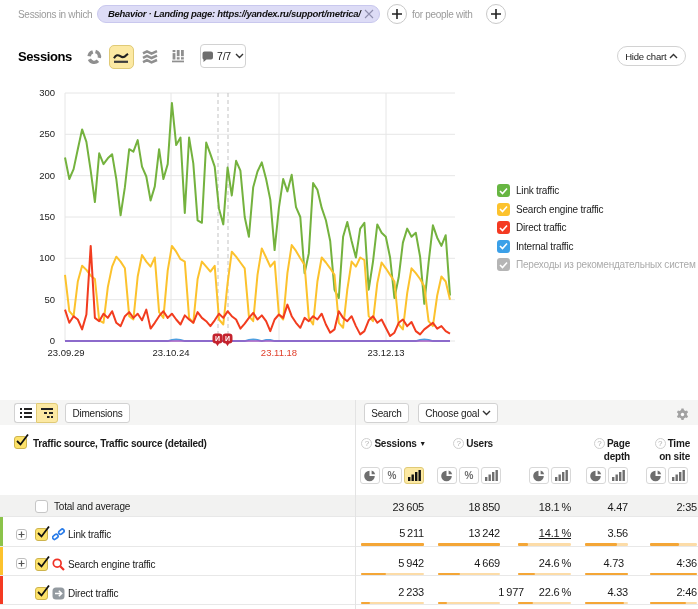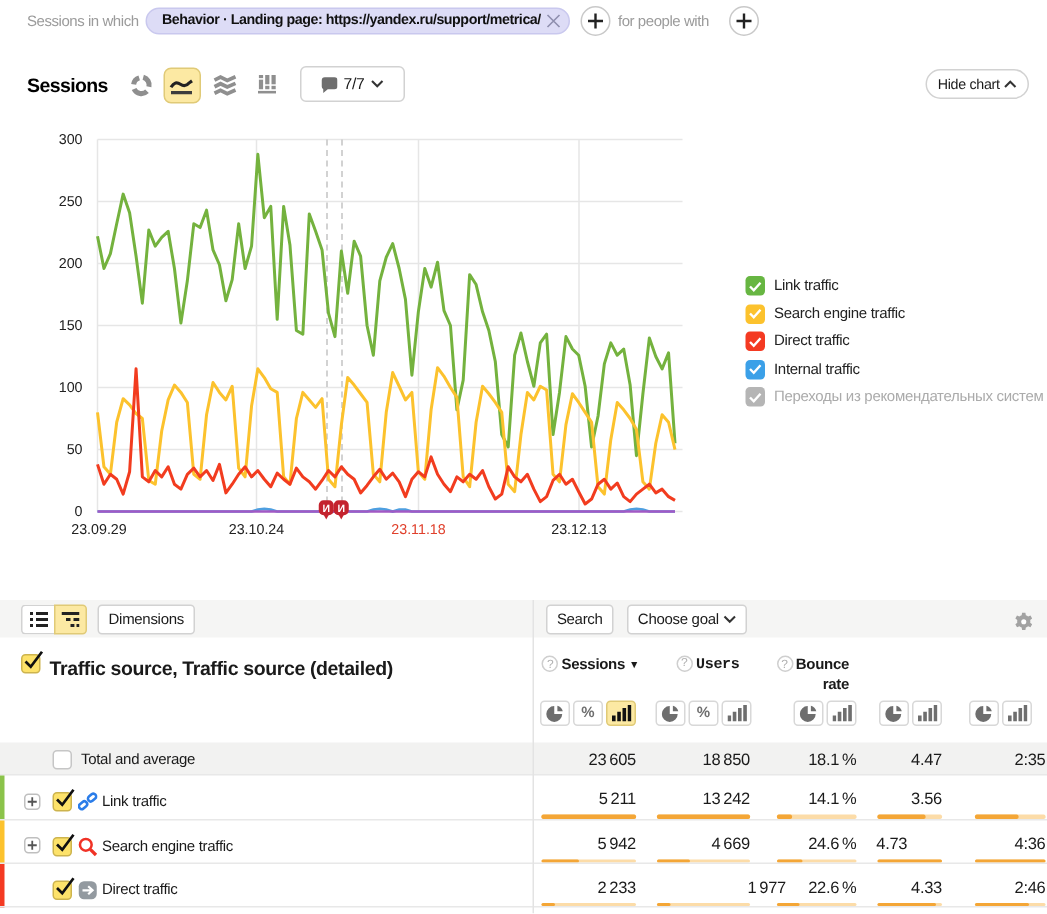--- a/index.html
+++ b/index.html
@@ -16,21 +16,21 @@
 .qm{display:inline-block;width:11px;height:11px;border:1px solid #cfcfcf;border-radius:50%;color:#b0b0b0;font-size:8px;line-height:10px;text-align:center;font-weight:normal;vertical-align:1px;margin-right:2px;letter-spacing:0;}
 .sbtn{position:absolute;width:20px;height:17px;background:#fff;border:1px solid #d8d8d8;border-radius:3px;display:flex;align-items:center;justify-content:center;}
 .sbtn.sel{background:#fce9a3;border:1px solid #e0ca77;}
 .rowline{position:absolute;left:0;width:698px;height:1px;background:#e8e8e8;}
 .rowtxt{position:absolute;font-size:10px;letter-spacing:-0.2px;color:#1a1a1a;white-space:nowrap;}
 </style></head><body>
 <div id="page">
 
 <div class="abs gray" style="left:18px;top:9px;font-size:10px;letter-spacing:-0.3px;">Sessions in which</div>
 <div class="abs" style="left:97px;top:5px;width:283px;height:18px;background:#dddcf6;border:1px solid #c9c8ee;border-radius:9px;"></div>
-<div class="abs" style="left:108px;top:8px;font-size:9.5px;font-weight:bold;letter-spacing:-0.3px;color:#111;white-space:nowrap;">Behavior · Landing page: https://yandex.ru/support/metrica/</div>
+<div class="abs" style="left:108px;top:8px;font-size:9.5px;font-weight:bold;letter-spacing:-0.3px;color:#111;white-space:nowrap;font-style:italic;">Behavior · Landing page: https://yandex.ru/support/metrica/</div>
 <svg class="abs" style="left:364px;top:9px;" width="10" height="10">
       <path d="M1,1 L9,9 M9,1 L1,9" stroke="#8f8fae" stroke-width="1.1"></path>
     </svg>
 <div class="abs" style="left:387px;top:4px;width:20px;height:20px;border:1px solid #c9c9c9;border-radius:50%;"></div>
 <svg class="abs" style="left:391px;top:8px;" width="12" height="12">
       <path d="M6,1 L6,11 M1,6 L11,6" stroke="#222" stroke-width="1.6"></path>
     </svg>
 <div class="abs gray" style="left:412px;top:9px;font-size:10px;letter-spacing:-0.3px;">for people with</div>
 <div class="abs" style="left:486px;top:4px;width:20px;height:20px;border:1px solid #c9c9c9;border-radius:50%;"></div>
 <svg class="abs" style="left:490px;top:8px;" width="12" height="12">
@@ -61,21 +61,21 @@
  <g fill="#8f8f8f">
  <rect x="0.6" y="0" width="2.8" height="2.1"></rect>
         <rect x="0.6" y="3.1" width="2.8" height="6.4"></rect>
  <rect x="4.8" y="0" width="2.8" height="6.2"></rect>
         <rect x="4.8" y="7.2" width="2.8" height="2.3"></rect>
  <rect x="9" y="0" width="2.8" height="6.2"></rect>
         <rect x="9" y="7.2" width="2.8" height="2.3"></rect>
  <rect x="0" y="10.6" width="12" height="1.7"></rect>
  </g>
     </svg>
-<div class="btn" style="left:200px;top:44px;width:70px;height:24px;">
+<div class="btn" style="left:200px;top:44px;width:46px;height:24px;">
  <svg width="11" height="11" style="margin-right:4px;">
         <path d="M2.5,0.5 h6.5 a2,2 0 0 1 2,2 v4 a2,2 0 0 1 -2,2 h-4.5 l-3,2.5 v-2.5 a2,2 0 0 1 -1,-1.8 v-4.2 a2,2 0 0 1 2,-2 z" fill="#6e6e6e"></path>
       </svg>
  <span style="font-size:10.5px;">7/7</span>
  <svg width="9" height="6" style="margin-left:4px;">
         <path d="M1,1 L4.5,4.5 L8,1" stroke="#333" stroke-width="1.4" fill="none"></path>
       </svg>
 </div>
 <div class="btn" style="left:617px;top:46px;width:69px;height:20px;border-radius:10px;font-size:9.5px;">Hide chart&nbsp;<svg width="9" height="6">
         <path d="M1,5 L4.5,1.5 L8,5" stroke="#333" stroke-width="1.4" fill="none"></path>
@@ -185,24 +185,25 @@
       </svg></div>
 <svg class="abs" style="left:676px;top:408px;" width="13" height="13" viewBox="0 0 13 13">
  <path fill="#a2a2a2" d="M5.4,0.5 h2.2 l0.3,1.6 a4.6,4.6 0 0 1 1.5,0.9 l1.6,-0.6 l1.1,1.9 l-1.3,1.1 a4.6,4.6 0 0 1 0,1.7 l1.3,1.1 l-1.1,1.9 l-1.6,-0.6 a4.6,4.6 0 0 1 -1.5,0.9 l-0.3,1.6 h-2.2 l-0.3,-1.6 a4.6,4.6 0 0 1 -1.5,-0.9 l-1.6,0.6 l-1.1,-1.9 l1.3,-1.1 a4.6,4.6 0 0 1 0,-1.7 l-1.3,-1.1 l1.1,-1.9 l1.6,0.6 a4.6,4.6 0 0 1 1.5,-0.9 z"></path>
  <circle cx="6.5" cy="6.5" r="1.7" fill="#fff"></circle>
 </svg>
 
 <div class="ckb" style="left:14px;top:436px;background:#fde26a;border:1px solid #cdb44e;"></div>
 <svg class="abs" style="left:15px;top:433px;" width="15" height="15">
       <path d="M2,8 L5.5,11.5 L13,1.5" stroke="#111" stroke-width="1.8" fill="none"></path>
     </svg>
-<div class="abs" style="left:33px;top:438px;font-size:13px;font-weight:bold;letter-spacing:-0.25px;color:#1a1a1a;white-space:nowrap;">Traffic source, Traffic source (detailed)</div>
+<div class="abs" style="left:33px;top:438px;font-size:10px;font-weight:bold;letter-spacing:-0.25px;color:#1a1a1a;white-space:nowrap;">Traffic source, Traffic source (detailed)</div>
 <div class="colhead" style="left:356px;top:437px;width:70px;"><span class="qm">?</span>Sessions&nbsp;<span style="font-size:7px;vertical-align:1px;">▼</span></div>
-<div class="colhead" style="left:430px;top:437px;width:63px;font-family:Liberation Mono, monospace;"><span class="qm">?</span>Users</div>
-<div class="colhead" style="left:495px;top:437px;width:71px;"><span class="qm">?</span>Bounce<br>rate</div>
+<div class="colhead" style="left:430px;top:437px;width:63px;"><span class="qm">?</span>Users</div>
+<div class="colhead" style="left:560px;top:437px;width:70px;"><span class="qm">?</span>Page<br>depth</div>
+<div class="colhead" style="left:620px;top:437px;width:70px;"><span class="qm">?</span>Time<br>on site</div>
 <div class="sbtn" style="left:360px;top:467px;">
       <svg width="12" height="12">
         <path d="M5.5,6 L5.5,0.7 A5.3,5.3 0 1 0 10.8,6 z" fill="#6e6e6e"></path>
         <path d="M7,4.6 L7,0.9 A5.3,5.3 0 0 1 10.6,4.6 z" fill="#6e6e6e" transform="translate(0.6,-0.4)"></path>
       </svg>
     </div>
 <div class="sbtn" style="left:382px;top:467px;">
       <span style="font-size:10px;font-weight:bold;color:#6e6e6e;letter-spacing:0;">%</span>
     </div>
 <div class="sbtn sel" style="left:404px;top:467px;">
@@ -307,21 +308,21 @@
    <rect x="6.4" y="1.9" width="5.9" height="3.7" rx="1.8" transform="rotate(-40 9.3 3.7)"></rect>
    </g>
     </svg>
     <div class="rowtxt" style="left:68px;top:529px;">Link traffic</div>
 <div class="num" style="left:341px;top:527px;width:83px;">5 211</div>
 <div class="bar" style="left:361px;top:543px;width:63px;"></div>
 <div class="barf" style="left:361px;top:543px;width:63.0px;"></div>
 <div class="num" style="left:418px;top:527px;width:82px;">13 242</div>
 <div class="bar" style="left:438px;top:543px;width:62px;"></div>
 <div class="barf" style="left:438px;top:543px;width:62.0px;"></div>
-<div class="num" style="left:498px;top:527px;width:73px;">14.1 %</div>
+<div class="num" style="left:498px;top:527px;width:73px;text-decoration:underline;">14.1 %</div>
 <div class="bar" style="left:518px;top:543px;width:53px;"></div>
 <div class="barf" style="left:518px;top:543px;width:9.5px;"></div>
 <div class="num" style="left:565px;top:527px;width:63px;">3.56</div>
 <div class="bar" style="left:585px;top:543px;width:43px;"></div>
 <div class="barf" style="left:585px;top:543px;width:31.6px;"></div>
 <div class="num" style="left:666px;top:527px;width:67px;">2:11</div>
 <div class="bar" style="left:650px;top:543px;width:47px;"></div>
 <div class="barf" style="left:650px;top:543px;width:28.7px;"></div>
 <div class="rowline" style="top:545.8px;"></div>
 <div class="abs" style="left:0;top:546.8px;width:3px;height:29px;background:#fcc22d;"></div>
@@ -340,21 +341,21 @@
     <div class="rowtxt" style="left:68px;top:558.8px;">Search engine traffic</div>
 <div class="num" style="left:341px;top:556.8px;width:83px;">5 942</div>
 <div class="bar" style="left:361px;top:572.8px;width:63px;"></div>
 <div class="barf" style="left:361px;top:572.8px;width:24.6px;"></div>
 <div class="num" style="left:418px;top:556.8px;width:82px;">4 669</div>
 <div class="bar" style="left:438px;top:572.8px;width:62px;"></div>
 <div class="barf" style="left:438px;top:572.8px;width:21.9px;"></div>
 <div class="num" style="left:498px;top:556.8px;width:73px;">24.6 %</div>
 <div class="bar" style="left:518px;top:572.8px;width:53px;"></div>
 <div class="barf" style="left:518px;top:572.8px;width:16.7px;"></div>
-<div class="num" style="left:565px;top:556.8px;width:59px;text-align:center;">4.73</div>
+<div class="num" style="left:565px;top:556.8px;width:59px;">4.73</div>
 <div class="bar" style="left:585px;top:572.8px;width:43px;"></div>
 <div class="barf" style="left:585px;top:572.8px;width:43.0px;"></div>
 <div class="num" style="left:630px;top:556.8px;width:67px;">4:36</div>
 <div class="bar" style="left:650px;top:572.8px;width:47px;"></div>
 <div class="barf" style="left:650px;top:572.8px;width:47.0px;"></div>
 <div class="rowline" style="top:574.8px;"></div>
 <div class="abs" style="left:0;top:575.8px;width:3px;height:29px;background:#f43a22;"></div>
 <div class="ckb" style="left:35px;top:586.8px;background:#fde26a;border:1px solid #cdb44e;"></div>
 <svg class="abs" style="left:36px;top:583.8px;" width="15" height="15">
       <path d="M2,8 L5.5,11.5 L13,1.5" stroke="#111" stroke-width="1.8" fill="none"></path>

